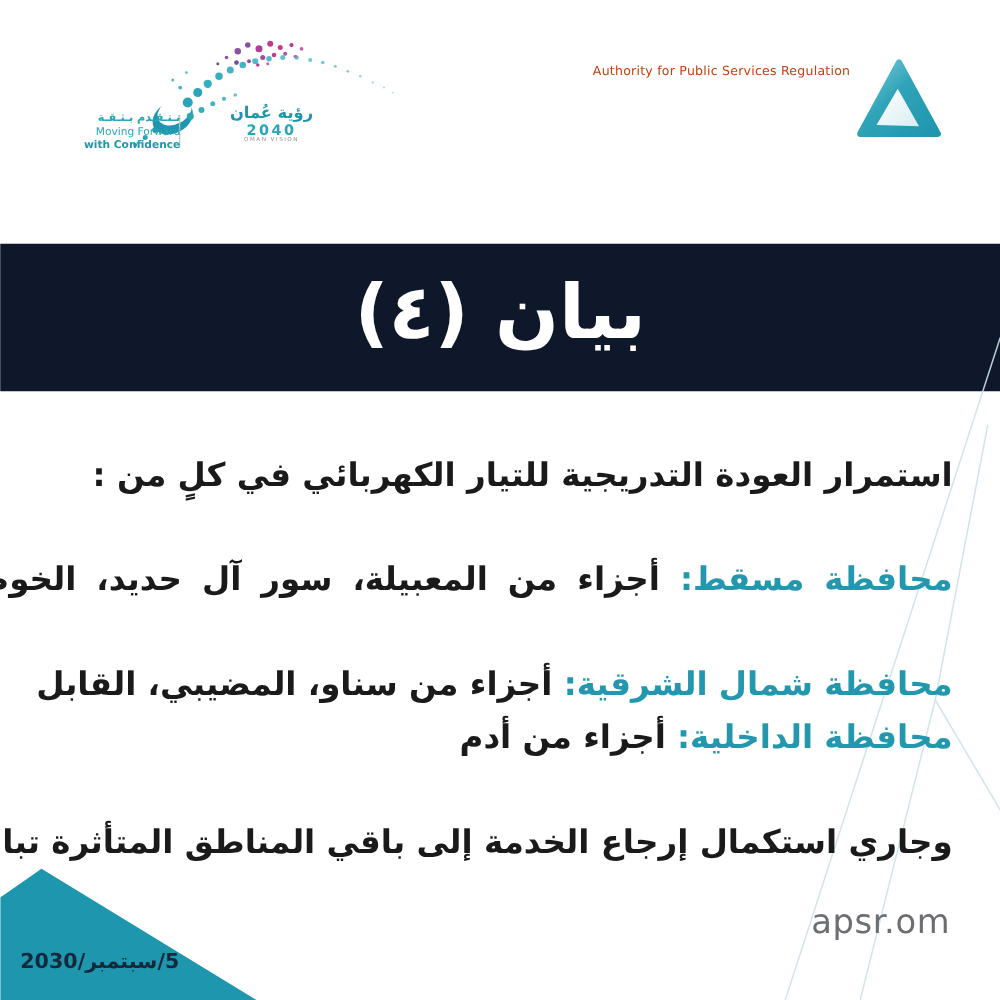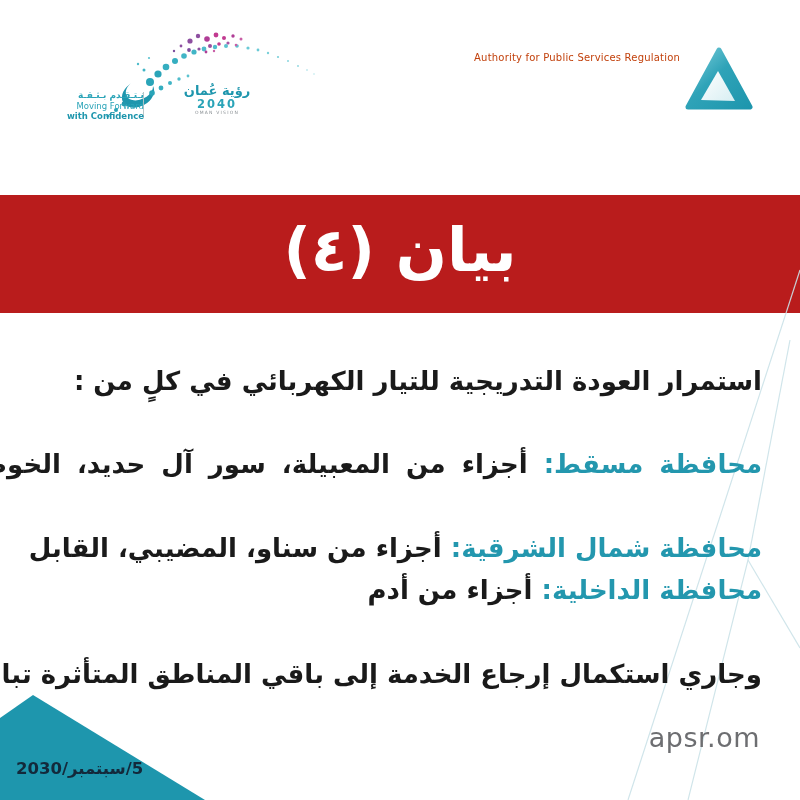--- a/index.html
+++ b/index.html
@@ -24,21 +24,21 @@
   .vision-tagline .t-en2{font-size:8.5px;font-weight:bold;color:#1e96ad;line-height:10px;direction:ltr;text-align:right;}
   .vision-divider{position:absolute;left:101px;top:64px;width:1px;height:26px;background:#b9c6c9;}
 
   .authority{position:absolute;top:50px;right:120px;text-align:left;direction:rtl;}
   .authority .a-ar{font-size:16px;font-weight:bold;color:#45494e;line-height:21px;text-align:left;}
   .authority .a-en{font-size:10px;color:#c2410c;line-height:16px;direction:ltr;text-align:left;letter-spacing:0.2px;margin-left:36px;}
   .authority-triangle{position:absolute;top:46px;right:46px;}
 
   
   .banner{
-    position:absolute;top:195px;left:0;right:0;height:118px;background:#b91c1c;
+    position:absolute;top:195px;left:0;right:0;height:118px;background:#0f172a;
     display:flex;align-items:center;justify-content:center;
   }
   .banner-title{color:#ffffff;font-size:60px;font-weight:bold;line-height:1;padding-bottom:8px;}
 
   
   .rays{position:absolute;top:0;left:0;}
   .statement{position:absolute;top:0;right:0;left:0;height:800px;margin-top:18px;}
   .stmt-line{position:absolute;right:38px;left:20px;color:#1a1a1a;font-weight:bold;
              font-size:26px;white-space:nowrap;text-align:right;}
   .intro{top:348px;}

